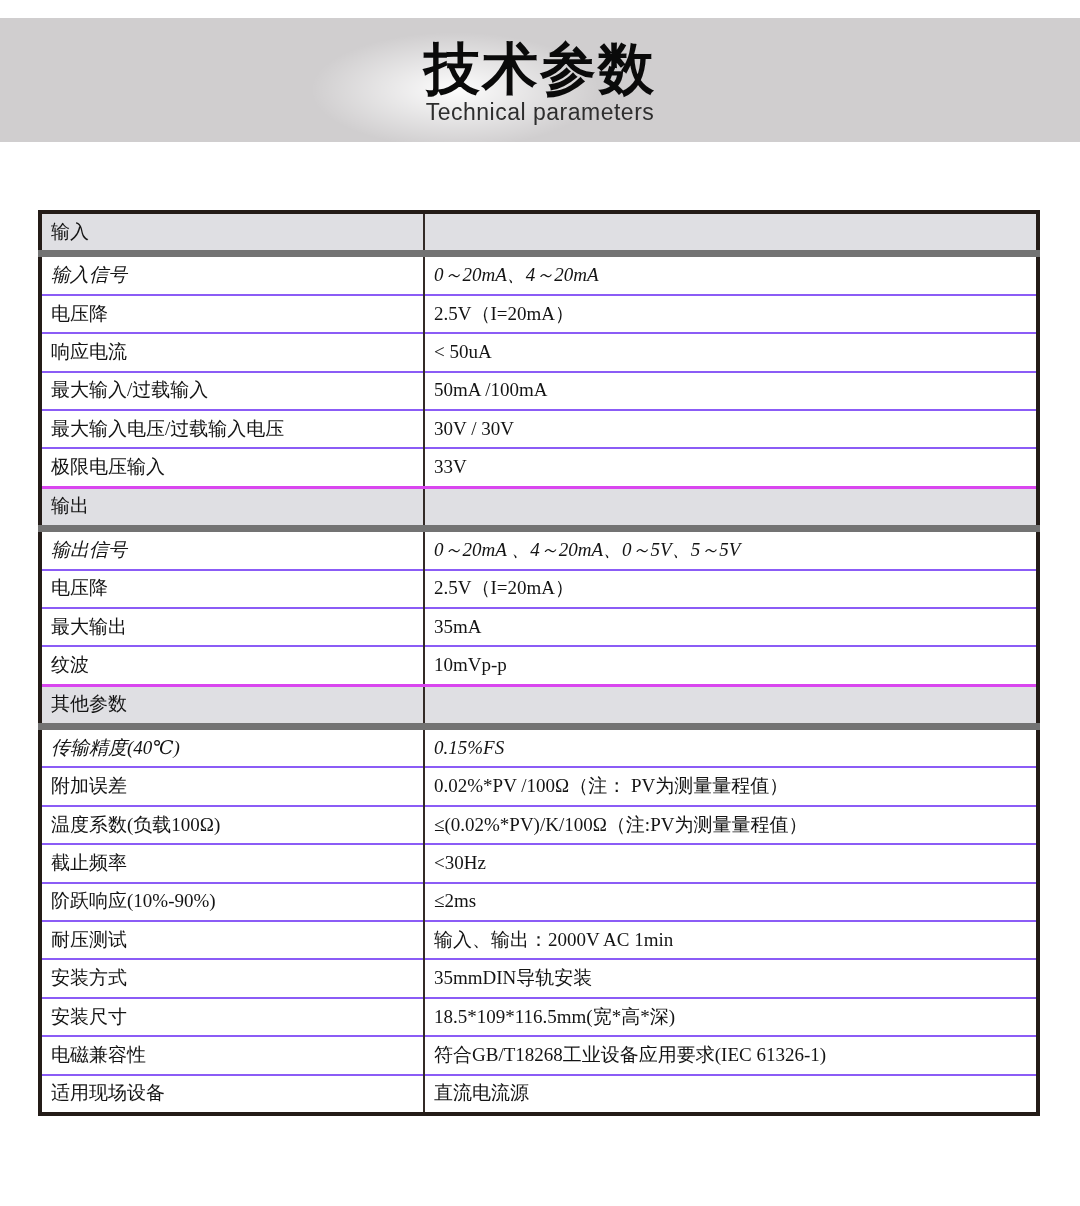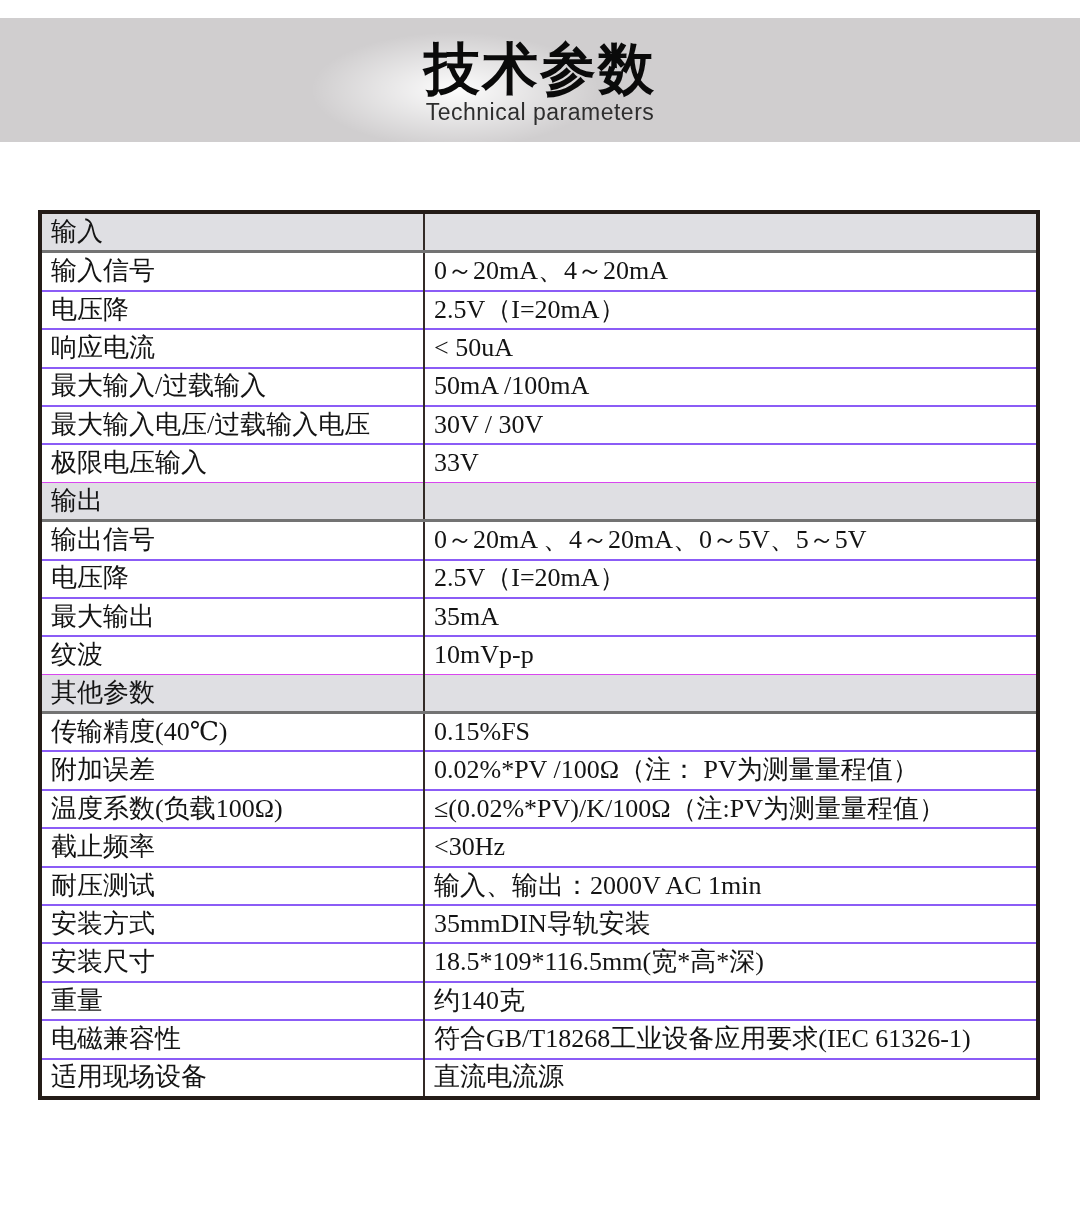--- a/index.html
+++ b/index.html
@@ -58,40 +58,41 @@
     top: 210px;
     width: 1002px;
     border-collapse: collapse;
     table-layout: fixed;
     border: 4px solid #241c18;
   }
   .spec-table col.c1 { width: 384px; }
   .spec-table td {
     height: 36.4px;
     padding: 0 6px 0 9px;
-    font-size: 26px;
+    font-size: 19px;
     line-height: 1.1;
     color: #141414;
     white-space: nowrap;
     overflow: hidden;
     vertical-align: middle;
   }
   .spec-table td:first-child {
     border-right: 2px solid #332a27;
   }
   .spec-table tr.data td {
     border-top: 2px solid #8b5cf6;
     background: #ffffff;
   }
   .spec-table tr.section td {
     background: #dfdfe3;
-    border-top: 1px solid #d946ef;
+    border-top: 3px solid #d946ef;
   }
   .spec-table tr.after-section td {
-    border-top: 3px solid #737373;
+    border-top: 7px solid #737373;
+    font-style: italic;
   }
   .spec-table tr:first-child td {
     border-top: none;
   }
 </style>
 </head>
 <body>
 
 <div class="page">
 
@@ -168,36 +169,36 @@
         </tr>
         <tr class="data">
           <td>温度系数(负载100Ω)</td>
           <td>≤(0.02%*PV)/K/100Ω（注:PV为测量量程值）</td>
         </tr>
         <tr class="data">
           <td>截止频率</td>
           <td>&lt;30Hz</td>
         </tr>
         <tr class="data">
+          <td>阶跃响应(10%-90%)</td>
+          <td>≤2ms</td>
+        </tr>
+        <tr class="data">
           <td>耐压测试</td>
           <td>输入、输出：2000V AC  1min</td>
         </tr>
         <tr class="data">
           <td>安装方式</td>
           <td>35mmDIN导轨安装</td>
         </tr>
         <tr class="data">
           <td>安装尺寸</td>
           <td>18.5*109*116.5mm(宽*高*深)</td>
         </tr>
         <tr class="data">
-          <td>重量</td>
-          <td>约140克</td>
-        </tr>
-        <tr class="data">
           <td>电磁兼容性</td>
           <td>符合GB/T18268工业设备应用要求(IEC 61326-1)</td>
         </tr>
         <tr class="data">
           <td>适用现场设备</td>
           <td>直流电流源</td>
         </tr>
       </tbody>
   </table>
 

